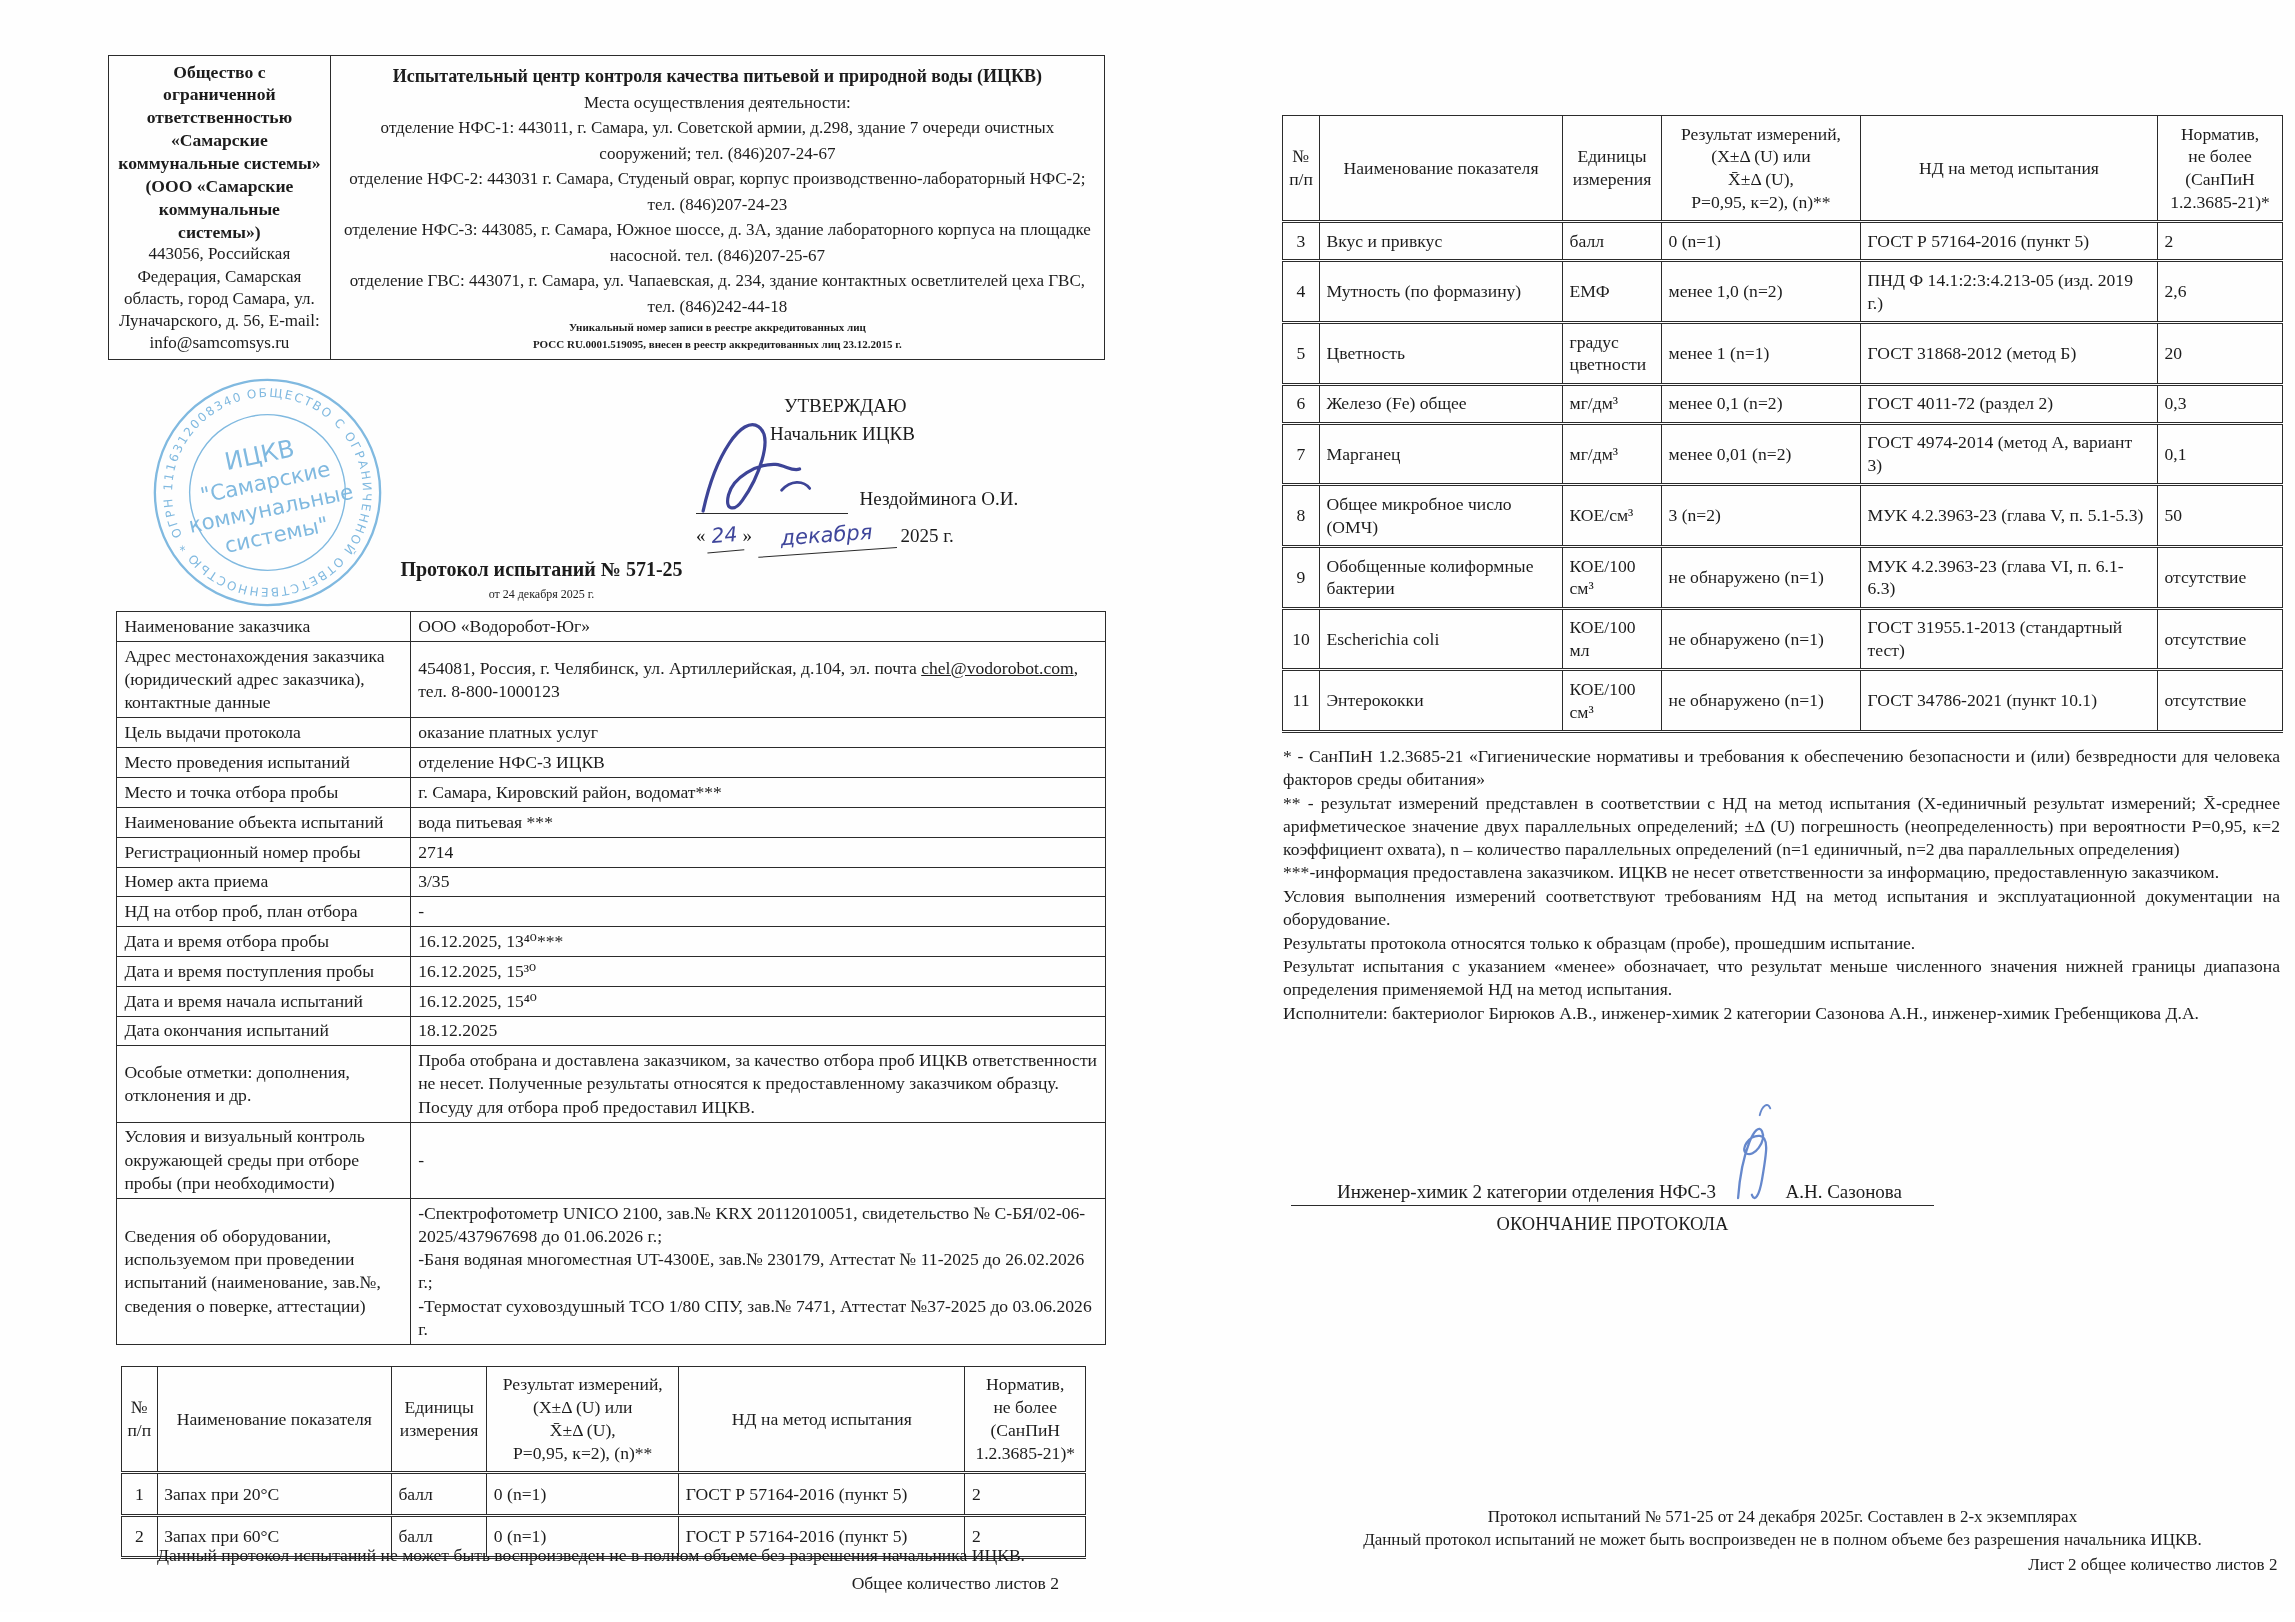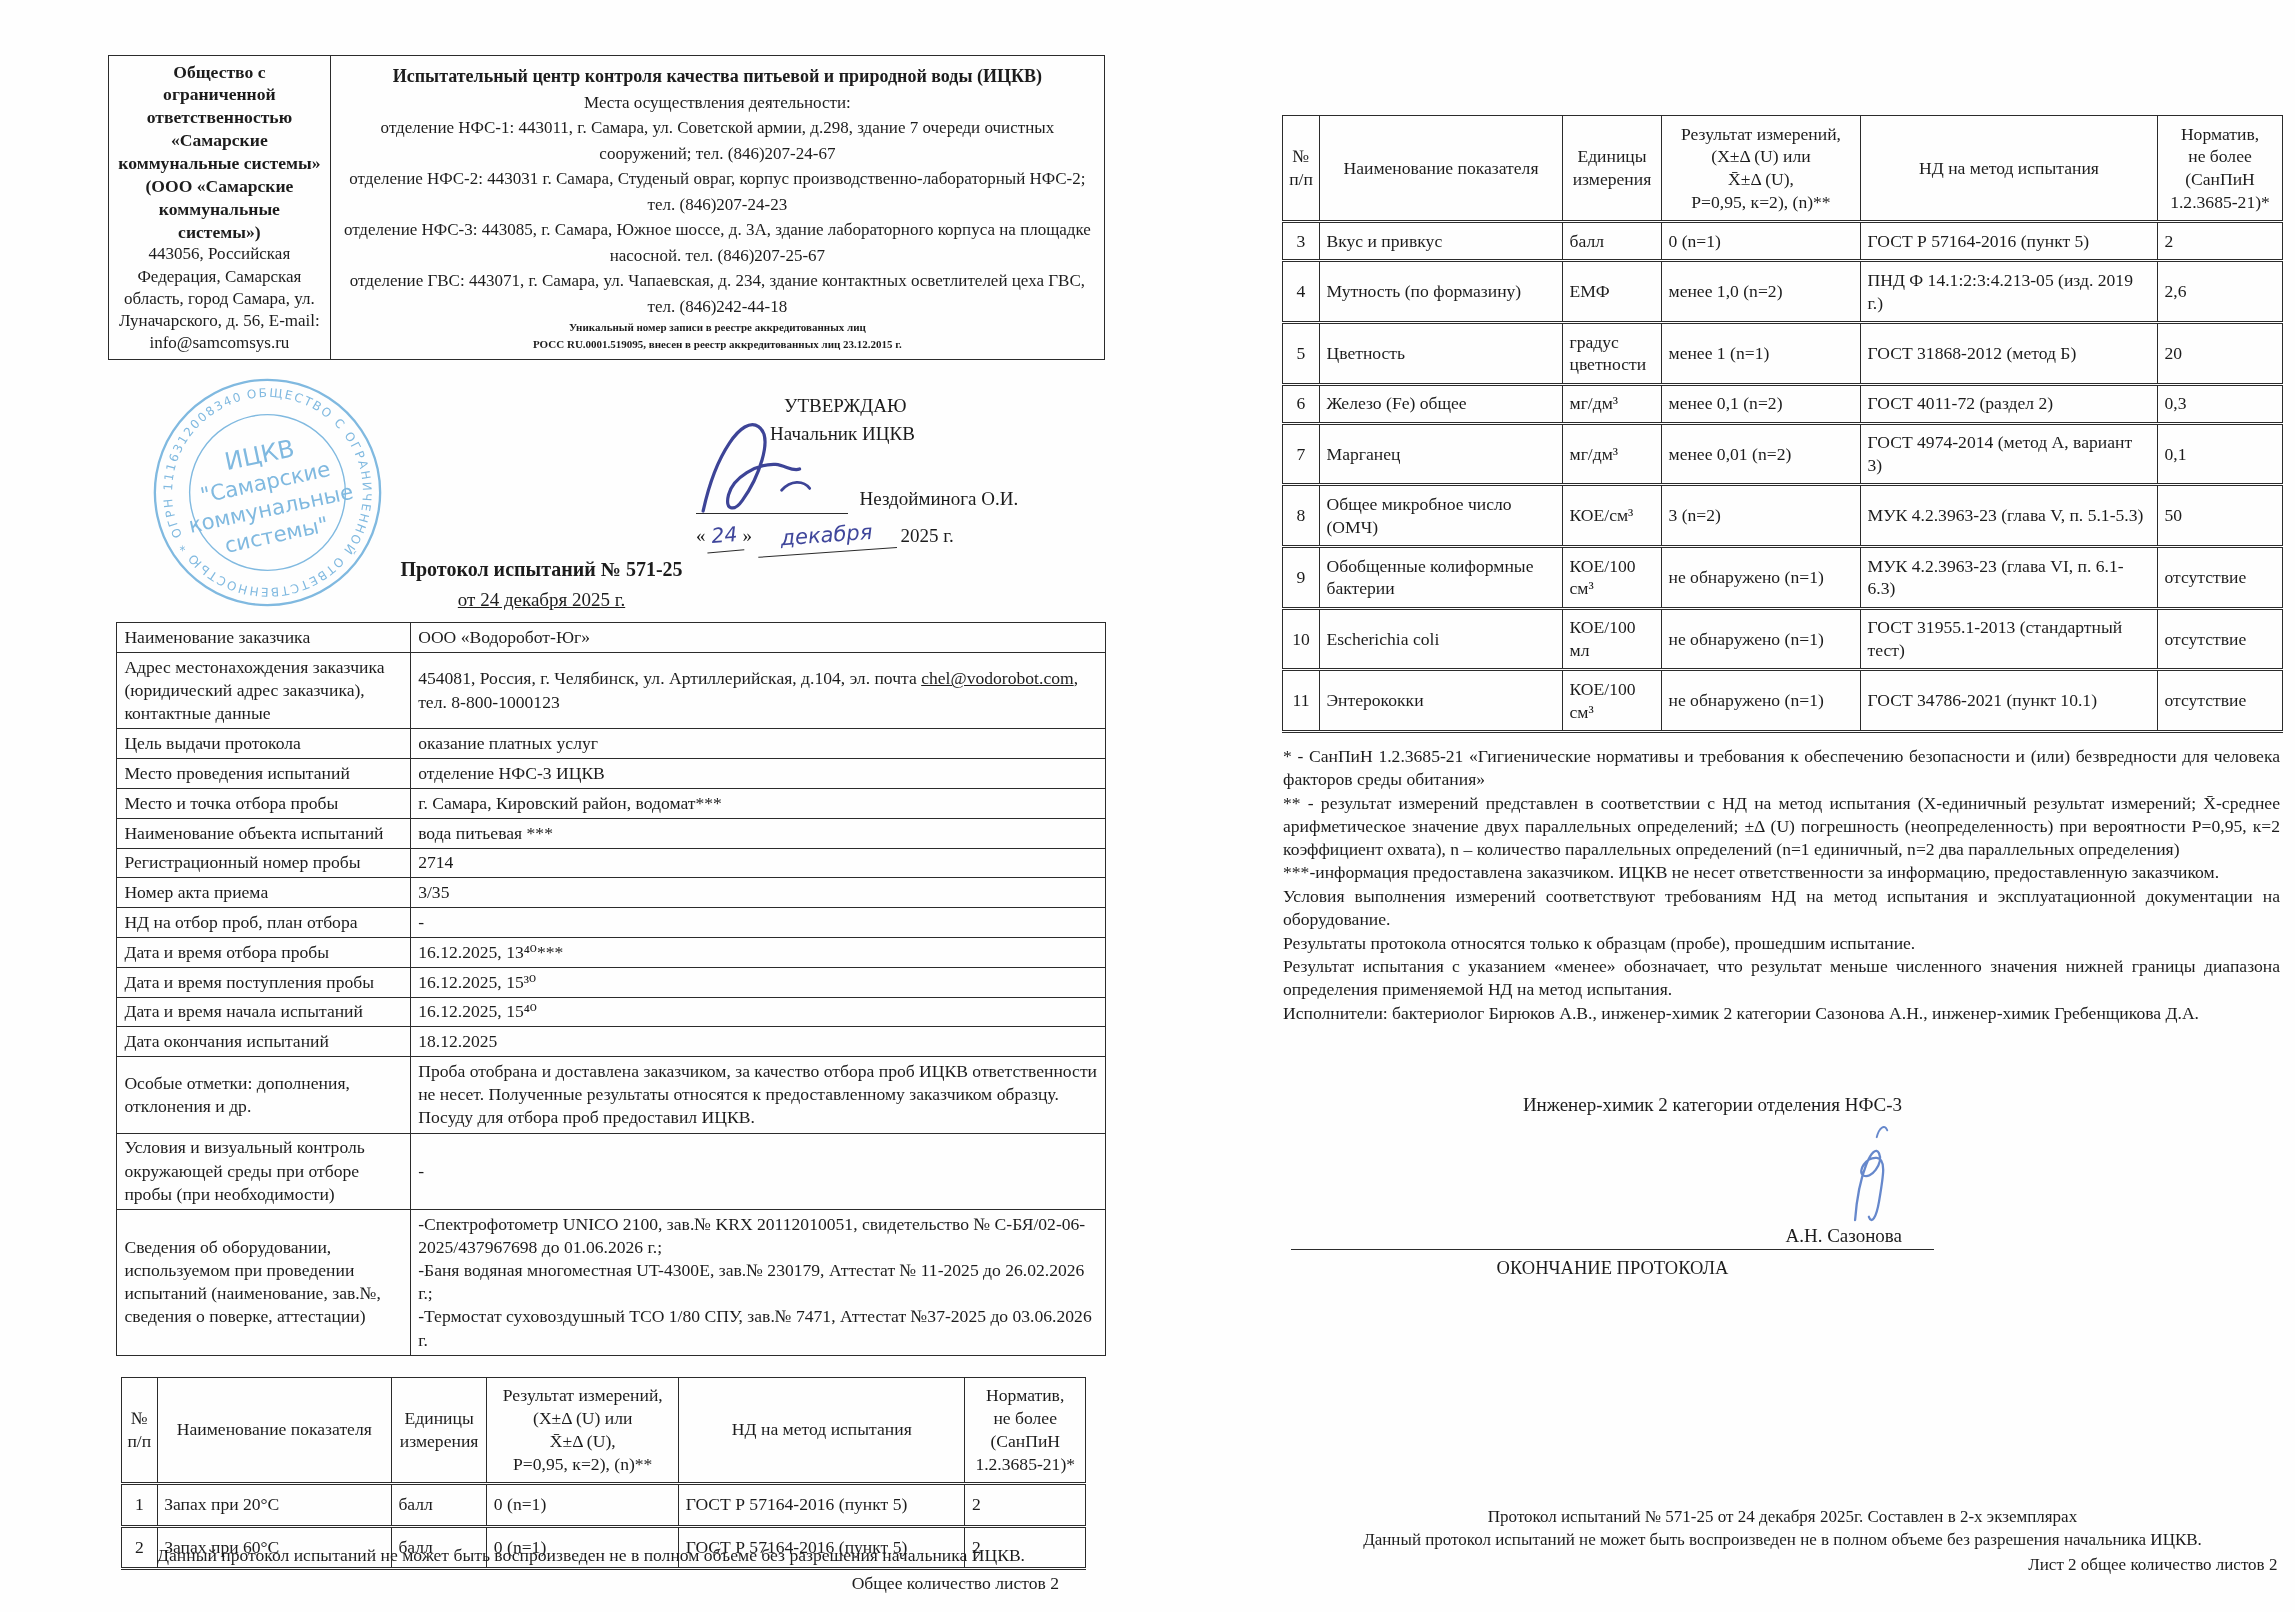--- a/index.html
+++ b/index.html
@@ -32,21 +32,21 @@
   .sig-line{position:absolute;left:0;right:4.6px;bottom:0;border-bottom:1.4px solid #2b2b2b;}
   .a-name{margin-left:6.5px;white-space:nowrap;}
   .a-date{margin-top:6.5px;white-space:nowrap;}
   .hand{font-family:"DejaVu Sans",sans-serif;font-style:italic;color:#3f469b;}
   .day-u{display:inline-block;min-width:37px;text-align:center;border-bottom:1.4px solid #2b2b2b;transform:rotate(-5deg);font-size:20.4px;}
   .month-u{display:inline-block;min-width:139px;text-align:center;border-bottom:1.4px solid #2b2b2b;transform:rotate(-4deg);font-size:21px;}
 
   
   .title-block{margin:0.9px 0 0 28px;width:1027px;text-align:center;line-height:1.55;}
   .t1{font-weight:bold;font-size:20px;}
-  .t2{font-size:19px;text-decoration:underline;}
+  .t2{font-size:12px;}
 
   
   .details{border-collapse:collapse;margin:7.4px 0 0 116px;width:990px;font-size:17.6px;line-height:1.32;table-layout:fixed;}
   .details td{border:1.4px solid #2b2b2b;padding:2.8px 7.4px;vertical-align:middle;}
   .details .lbl{width:278px;}
   .details .val span{white-space:pre-line;}
   .ulink{text-decoration:underline;}
 
   
   .results{border-collapse:collapse;font-size:17.6px;line-height:1.3;table-layout:fixed;border:1.4px solid #2b2b2b;}
@@ -63,21 +63,21 @@
   
   .p1-footer{position:absolute;left:157px;bottom:28px;width:902px;font-size:17.6px;line-height:1.3;}
   .p1-footer .fl2{text-align:right;margin-top:5.6px;}
   .p2-footer{position:absolute;left:135px;bottom:46px;width:999px;font-size:17px;line-height:1.35;text-align:center;}
   .p2-footer .fl3{text-align:right;margin-top:1.9px;padding-right:4.6px;}
 
   
   .footnotes{margin:12px 0 0 135px;width:997px;font-size:17.6px;line-height:1.3;text-align:justify;}
   .footnotes p{margin:0 0 0.9px 0;}
   .sign2{margin:69px 0 0 143px;width:643px;font-size:19px;}
-  .sign2-row{display:flex;align-items:flex-end;justify-content:space-between;padding:0 32px 0 46px;flex-direction:column;}
+  .sign2-row{display:flex;align-items:flex-end;justify-content:space-between;padding:0 32px 0 46px;}
   .sig2{width:69px;height:116px;margin-bottom:-6.5px;}
   .s2-line{border-top:1.9px solid #2b2b2b;margin-top:1.9px;}
   .s2-ending{text-align:center;font-size:18.5px;margin-top:7.4px;}
 </style>
 </head>
 <body>
 
 <div class="sheet">
 
   <div class="page page1">

